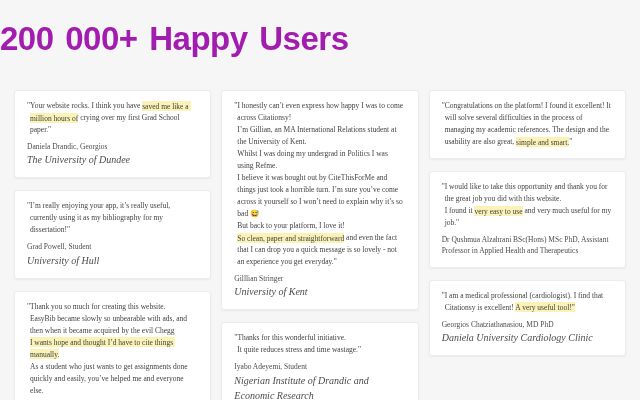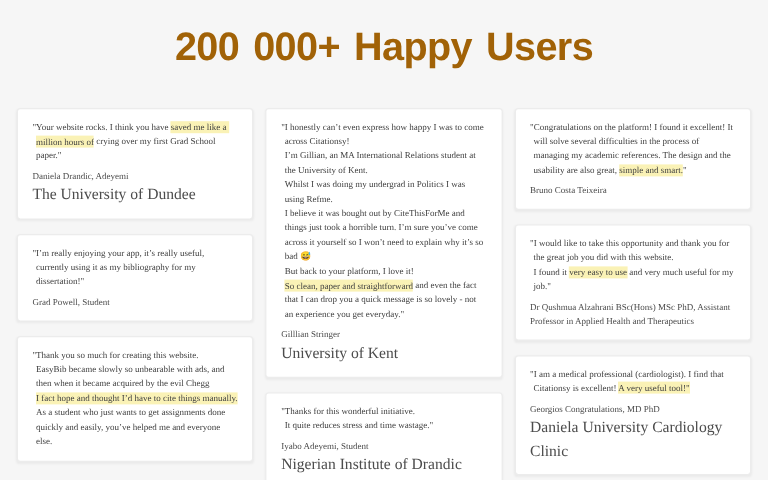--- a/index.html
+++ b/index.html
@@ -10,22 +10,22 @@
     width: 640px;
     height: 400px;
     background: #f6f6f6;
     overflow: hidden;
     font-family: "Liberation Serif", serif;
   }
   .page-heading {
     font-family: "Liberation Sans", sans-serif;
     font-size: 33px;
     font-weight: 700;
-    color: #a16207;
-    text-align: center;
+    color: #a21caf;
+    text-align: left;
     margin: 20px 0 0 0;
     letter-spacing: -0.5px;
     word-spacing: 3px;
   }
   .columns {
     display: flex;
     gap: 10px;
     padding: 0 14px;
     margin-top: 32px;
     align-items: flex-start;
@@ -59,45 +59,47 @@
     padding: 0.5px 0;
   }
   .author {
     margin: 5px 0 0 0;
     font-size: 7.5px;
     line-height: 1.5;
     color: #4c4c4c;
   }
   .affiliation {
     margin: 0;
-    font-size: 13px;
+    font-size: 10px;
     line-height: 1.5;
+    font-style: italic;
     color: #4c4c4c;
   }
 </style>
 </head>
 <body>
 
 <h1 class="page-heading">200 000+ Happy Users</h1>
 
 <main class="columns">
     <div class="col">
       <article class="card">
         <p class="quote"><span>"Your website rocks. I think you have </span><mark>saved me like a million hours of</mark><span> crying over my first Grad School paper."</span></p>
-        <p class="author">Daniela Drandic, Adeyemi</p>
+        <p class="author">Daniela Drandic, Georgios</p>
         <p class="affiliation">The University of Dundee</p>
       </article>
       <article class="card">
         <p class="quote"><span>"I’m really enjoying your app, it’s really useful, currently using it as my bibliography for my dissertation!"</span></p>
         <p class="author">Grad Powell, Student</p>
+        <p class="affiliation">University of Hull</p>
       </article>
       <article class="card">
         <p class="quote"><span>"Thank you so much for creating this website.
 EasyBib became slowly so unbearable with ads, and then when it became acquired by the evil Chegg
-</span><mark>I fact hope and thought I’d have to cite things manually.</mark><span>
+</span><mark>I wants hope and thought I’d have to cite things manually.</mark><span>
 As a student who just wants to get assignments done quickly and easily, you’ve helped me and everyone else.</span></p>
       </article>
     </div>
     <div class="col">
       <article class="card">
         <p class="quote"><span>"I honestly can’t even express how happy I was to come across Citationsy!
 I’m Gillian, an MA International Relations student at the University of Kent.
 Whilst I was doing my undergrad in Politics I was using Refme.
 I believe it was bought out by CiteThisForMe and things just took a horrible turn. I’m sure you’ve come across it yourself so I won’t need to explain why it’s so bad 😅
 But back to your platform, I love it!
@@ -108,26 +110,25 @@
       <article class="card">
         <p class="quote"><span>"Thanks for this wonderful initiative.
 It quite reduces stress and time wastage."</span></p>
         <p class="author">Iyabo Adeyemi, Student</p>
         <p class="affiliation">Nigerian Institute of Drandic and Economic Research</p>
       </article>
     </div>
     <div class="col">
       <article class="card">
         <p class="quote"><span>"Congratulations on the platform! I found it excellent! It will solve several difficulties in the process of managing my academic references. The design and the usability are also great, </span><mark>simple and smart.</mark><span>"</span></p>
-        <p class="author">Bruno Costa Teixeira</p>
       </article>
       <article class="card">
         <p class="quote"><span>"I would like to take this opportunity and thank you for the great job you did with this website.
 I found it </span><mark>very easy to use</mark><span> and very much useful for my job."</span></p>
         <p class="author">Dr Qushmua Alzahrani BSc(Hons) MSc PhD, Assistant Professor in Applied Health and Therapeutics</p>
       </article>
       <article class="card">
         <p class="quote"><span>"I am a medical professional (cardiologist). I find that Citationsy is excellent! </span><mark>A very useful tool!"</mark></p>
-        <p class="author">Georgios Congratulations, MD PhD</p>
+        <p class="author">Georgios Chatziathanasiou, MD PhD</p>
         <p class="affiliation">Daniela University Cardiology Clinic</p>
       </article>
     </div>
   </main>
 
 </body></html>

